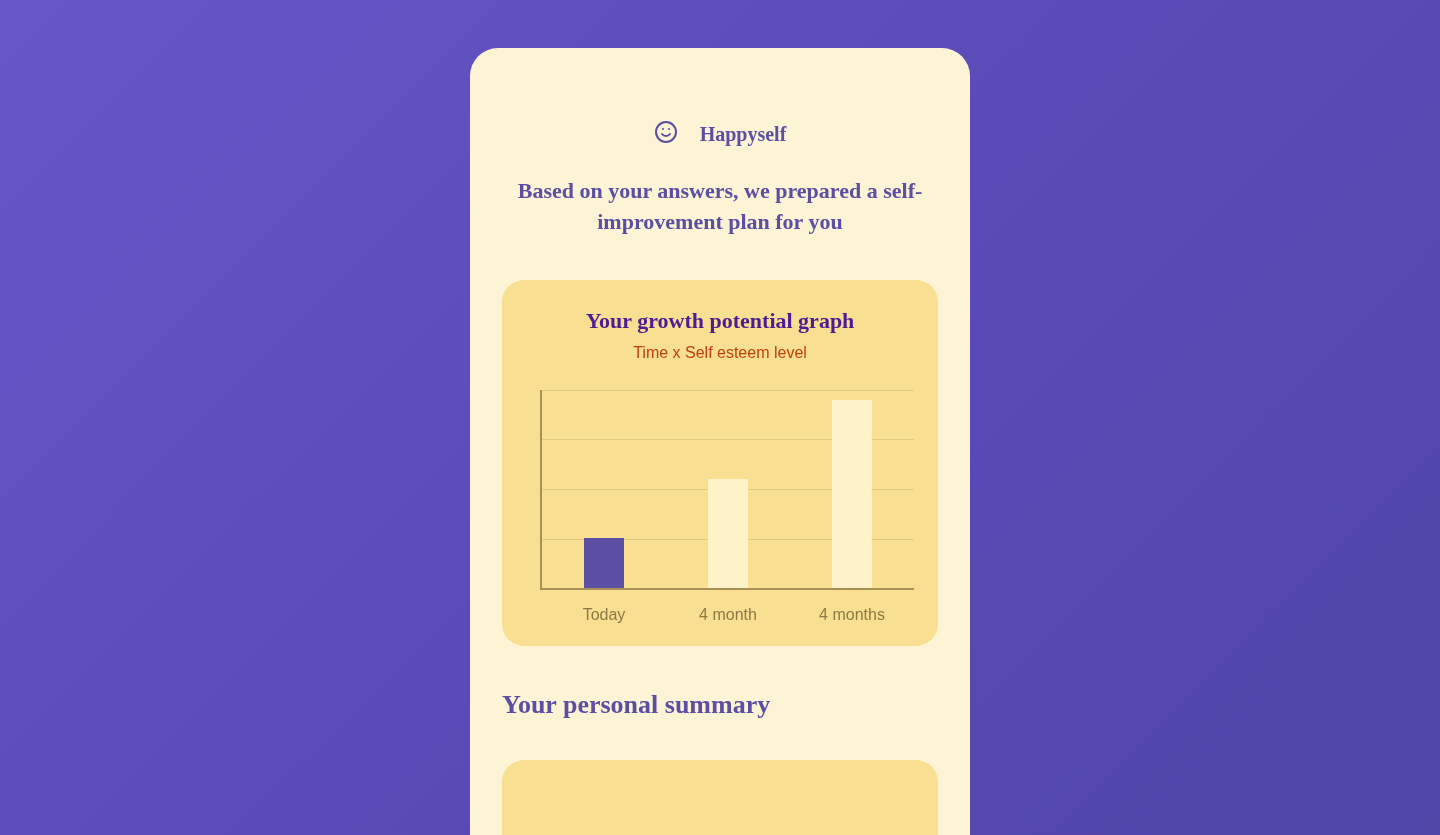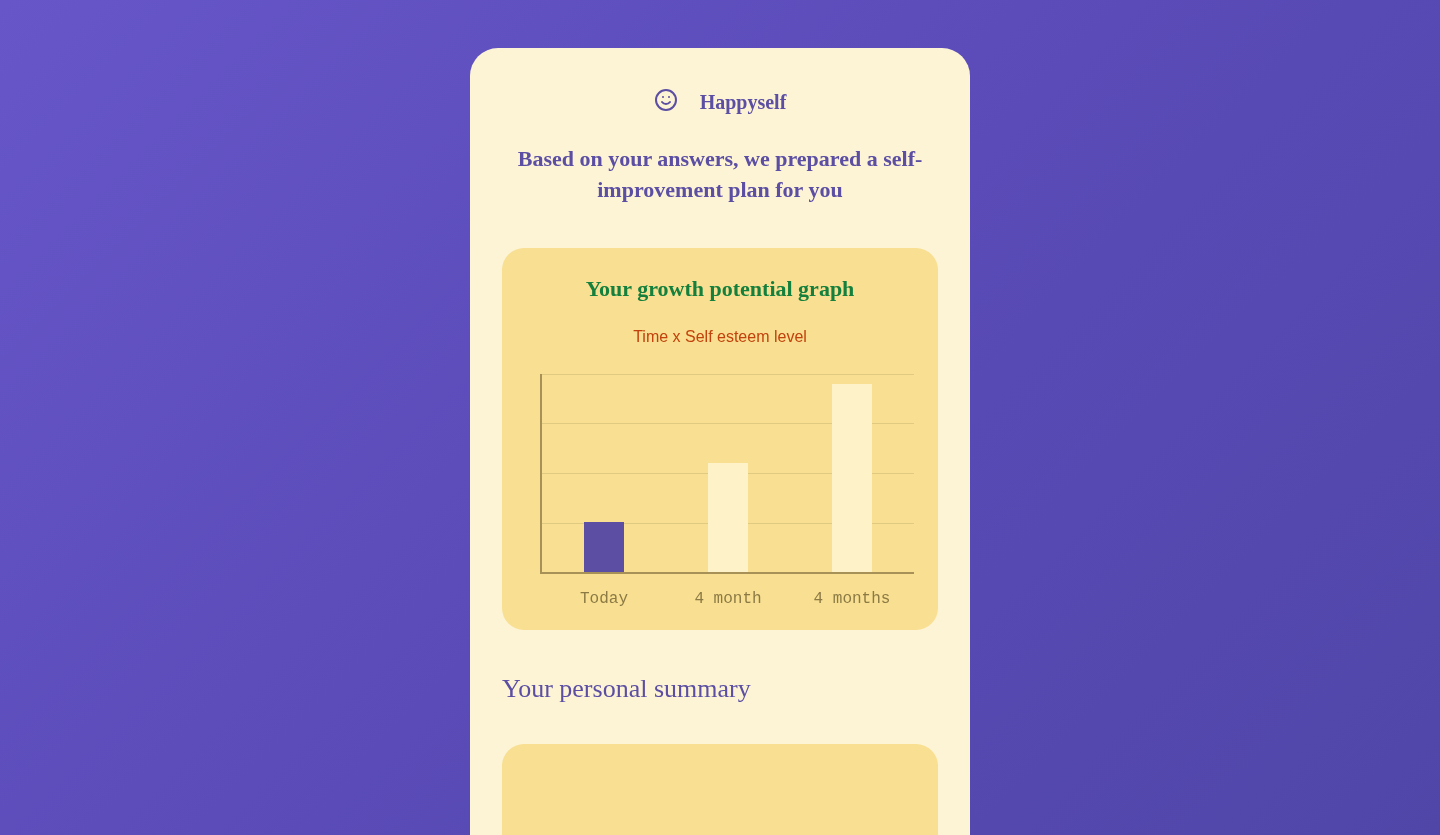--- a/index.html
+++ b/index.html
@@ -21,20 +21,21 @@
     background: #fdf4d6;
     border-radius: 28px;
     padding: 40px 32px;
   }
   .brand {
     display: flex;
     align-items: center;
     justify-content: center;
     gap: 22px;
     margin-bottom: 28px;
+    margin-top: 32px;
   }
   .brand svg { width: 24px; height: 24px; }
   .brand-text {
     color: #5b4ea3;
     font-weight: 700;
     font-size: 20px;
   }
   .headline {
     color: #5b4ea3;
     font-weight: 700;
@@ -43,25 +44,25 @@
     text-align: center;
     padding: 0 10px;
     margin-bottom: 42px;
   }
   .chart-card {
     background: #f8df91;
     border-radius: 22px;
     padding: 28px 24px 22px 24px;
   }
   .chart-title {
-    color: #15803d;
+    color: #4c1d95;
     font-weight: 700;
     font-size: 22px;
     text-align: center;
-    margin-bottom: 26px;
+    margin-bottom: 10px;
   }
   .chart-sub {
     color: #c2410c;
     font-family: -apple-system, BlinkMacSystemFont, "Segoe UI", Arial, sans-serif;
     font-size: 16px;
     text-align: center;
     margin-bottom: 28px;
   }
   .plot {
     position: relative;
@@ -117,31 +118,31 @@
     height: 100%;
   }
   .bar {
     width: 40px;
     background: #fdf2c8;
   }
   .bar.accent { background: #5b4ea3; }
   .labels {
     display: flex;
     padding-left: 16px;
-    font-family: Liberation Mono, monospace;
+    font-family: Liberation Sans, sans-serif;
   }
   .label {
     flex: 1;
     text-align: center;
     color: #8c7a45;
     font-size: 16px;
   }
   .section-heading {
     color: #5b4ea3;
-    font-weight: 400;
+    font-weight: 700;
     font-size: 26px;
     margin-top: 44px;
     margin-bottom: 40px;
   }
   .summary-card {
     background: #f8df91;
     border-radius: 22px;
     height: 200px;
   }
 </style>

